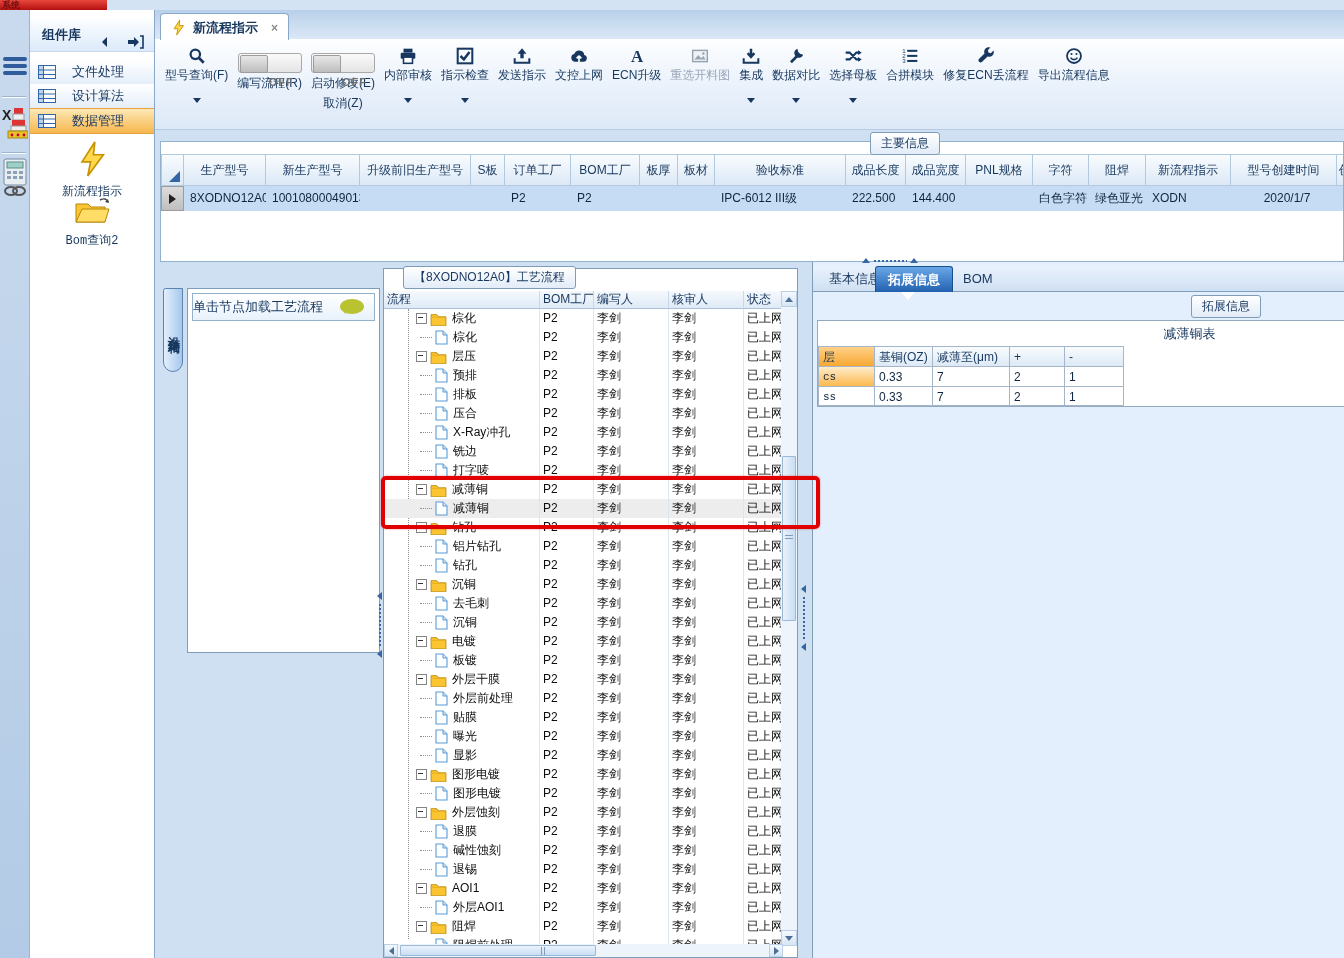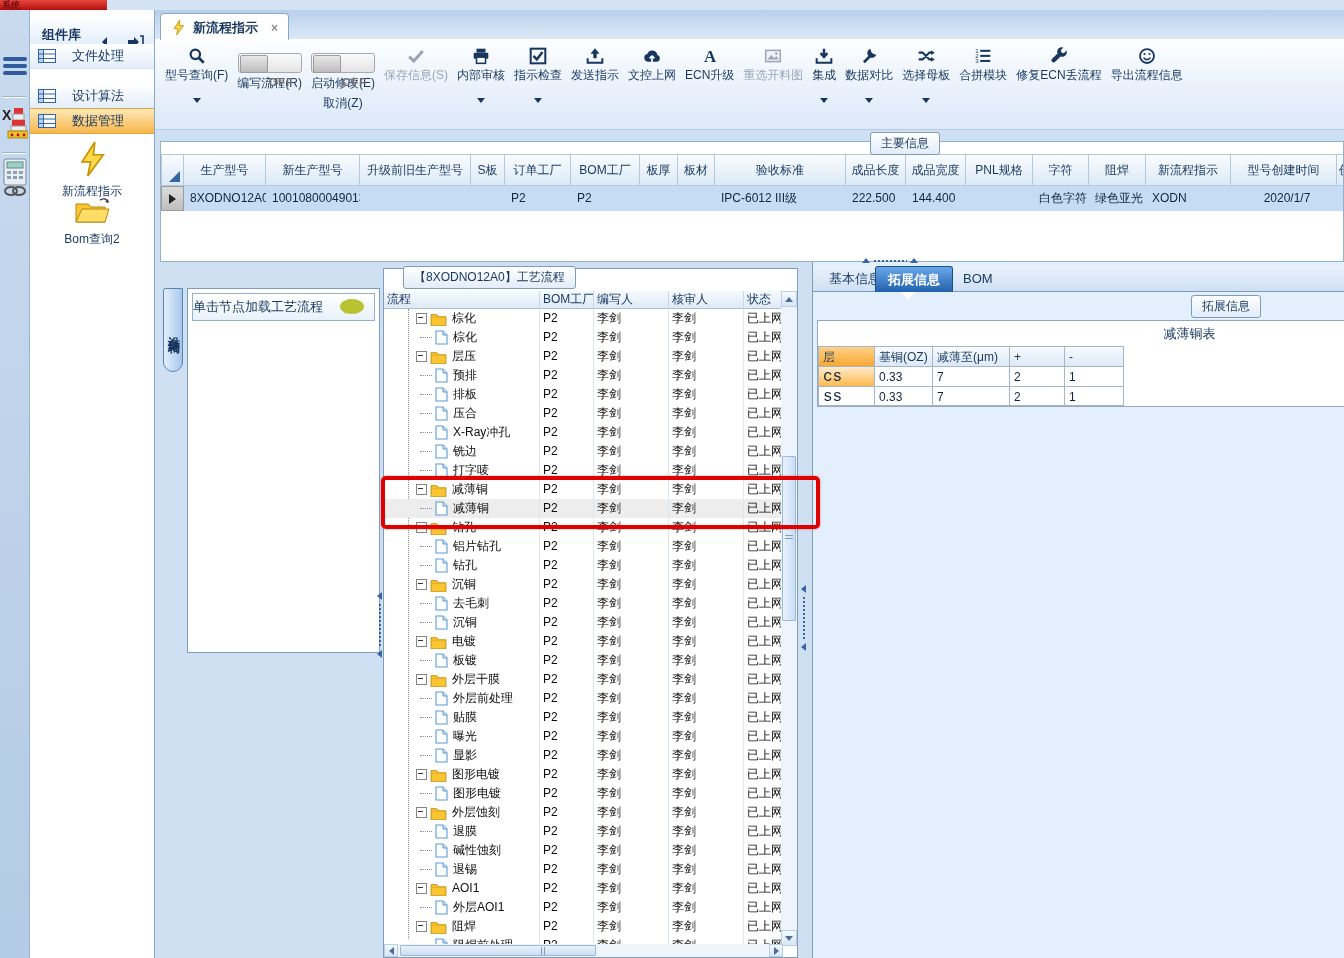--- a/index.html
+++ b/index.html
@@ -121,21 +121,21 @@
   #dtable{position:absolute;left:4px;top:58px;width:745px;background:#fff;border:1px solid #93a9c0;box-sizing:border-box;}
   #dtitle{height:25px;line-height:25px;text-align:center;font-size:13px;color:#17375e;}
   .drow{display:flex;}
   .dcell{box-sizing:border-box;flex:none;border:1px solid #a5b6c8;border-right:none;border-bottom:none;
          font-size:12px;color:#10253f;padding:2px 4px;height:20px;line-height:16px;overflow:hidden;white-space:nowrap;}
   .drow .dcell:last-child{border-right:1px solid #a5b6c8;}
   .drow.last .dcell{border-bottom:1px solid #a5b6c8;}
   .dhead{background:linear-gradient(#f9fcfe,#dce9f6);color:#17375e;}
   .dhead.orange{background:linear-gradient(#ffd187,#f7a833);}
   .dcell.csleft{background:linear-gradient(#ffeccb,#fdb94e);}
-  .mono{font-family:"Liberation Mono","DejaVu Sans Mono",monospace;font-size:16px;}
+  .mono{font-family:"Liberation Mono","DejaVu Sans Mono",monospace;font-size:11px;}
 </style>
 </head>
 <body>
 
 <div class="abs" id="topstrip"></div>
 <div class="abs" id="sysbar"><span>系统</span></div>
 
 <div class="abs" id="leftstrip">
   <div class="abs" id="hamburger" style="left:3px;top:44px;">
       <span></span>
@@ -180,21 +180,21 @@
       <svg width="14" height="14" viewBox="0 0 14 14">
           <path d="M9 2 L4 7 L9 12 Z" fill="#17375e"></path>
         </svg></span>
     <span class="sbarrow" style="right:12px;">
       <svg width="18" height="14" viewBox="0 0 18 14">
           <path d="M2 5 h6 V2 l5 5 -5 5 V9 H2 Z" fill="#17375e"></path>
           <path d="M14 1 h3 v12 h-3" fill="none" stroke="#17375e" stroke-width="1.6"></path>
         </svg></span>
   </div>
   <div id="sbitems">
-      <div class="sbitem" style="top: 34px; font-family: Liberation Serif, serif;">
+      <div class="sbitem" style="top: 50px; font-family: Liberation Serif, serif;">
         <span class="ic"><svg viewBox="0 0 18 14">
             <rect x="0.5" y="0.5" width="17" height="13" fill="#fff" stroke="#3465a4"></rect>
             <rect x="0.5" y="0.5" width="5" height="13" fill="#bcd4ee" stroke="#3465a4"></rect>
             <path d="M0.5 5 h17 M0.5 9.5 h17" stroke="#3465a4"></path>
           </svg></span>
         <span class="lb">文件处理</span>
       </div>
       <div class="sbitem" style="top: 74px;">
         <span class="ic"><svg viewBox="0 0 18 14">
             <rect x="0.5" y="0.5" width="17" height="13" fill="#fff" stroke="#3465a4"></rect>
@@ -211,21 +211,21 @@
           </svg></span>
         <span class="lb">数据管理</span>
       </div>
     </div>
   <div class="sbtool" style="top:130px;">
     <svg width="34" height="38" viewBox="0 0 24 26">
         <path d="M14 1 L5 15 H11 L9 25 L20 10 H13 Z" fill="#ffd84d" stroke="#c89300" stroke-width="1.2"></path>
       </svg>
     <div class="lb">新流程指示</div>
   </div>
-  <div class="sbtool" style="top:186px;">
+  <div class="sbtool" style="top:186px;font-family:Liberation Mono, monospace;">
     <svg width="40" height="30" viewBox="0 0 40 30">
       <path d="M4 8 h12 l3 3 h14 v15 H4 Z" fill="#fbc531" stroke="#b8860b"></path>
       <path d="M4 26 L10 13 H37 L33 26 Z" fill="#ffdd66" stroke="#b8860b"></path>
       <path d="M28 4 q6 -3 8 2" fill="none" stroke="#444" stroke-width="1.4"></path>
         <path d="M36 3 l1 4 -4 -1 Z" fill="#444"></path>
     </svg>
     <div class="lb">Bom查询2</div>
   </div>
 </div>
 
@@ -255,26 +255,20 @@
       </div>
       <div class="lb">编写流程(R)</div>
     </div>
     <div class="tbtn">
       <div class="toggle">
         <span class="knob"></span>
         <span class="st">OFF</span>
       </div>
       <div class="lb">启动修改(E)</div>
       <div class="sub">取消(Z)</div>
-    </div>
-    <div class="tbtn disabled">
-      <span class="ic"><svg viewBox="0 0 16 16">
-          <path d="M2 8.5 L6 12.5 L14 3.5" fill="none" stroke="#98a4b2" stroke-width="2.6"></path>
-        </svg></span>
-      <div class="lb">保存信息(S)</div>
     </div>
     <div class="tbtn">
       <span class="ic"><svg viewBox="0 0 16 16">
           <rect x="4" y="1.5" width="8" height="3.5" fill="#17375e"></rect>
           <rect x="1.5" y="5" width="13" height="5.5" rx="1" fill="#17375e"></rect>
           <rect x="4" y="9" width="8" height="5.5" fill="#fff" stroke="#17375e" stroke-width="1.4"></rect>
         </svg></span>
       <div class="lb">内部审核</div>
       <div class="caret"></div>
     </div>

